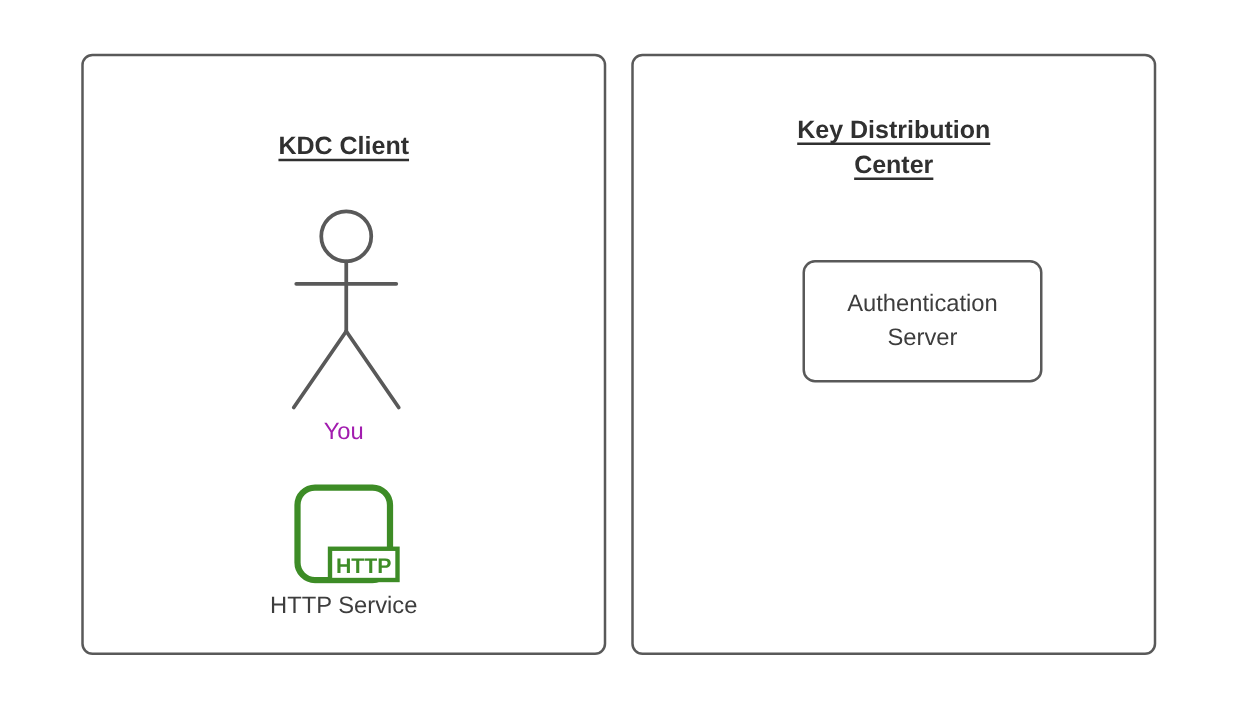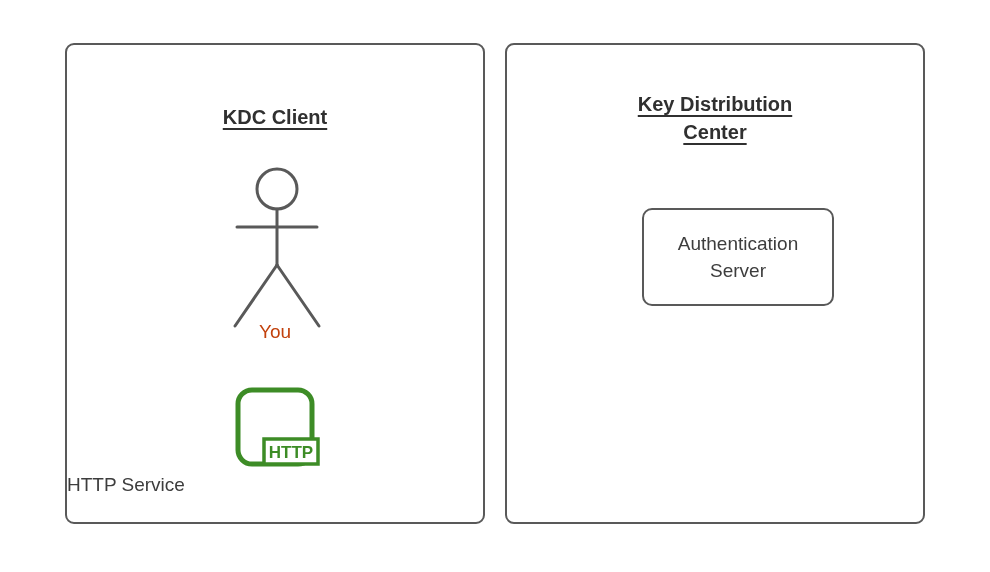--- a/index.html
+++ b/index.html
@@ -47,35 +47,36 @@
 
   .actor-svg {
     position: absolute;
     left: 160px;
     top: 120px;
   }
   .actor-label {
     position: absolute;
     left: 0;
     right: 0;
-    top: 276px;
+    top: 290px;
     text-align: center;
     font-size: 19px;
-    color: #c2410c;
+    color: #a21caf;
   }
   .http-svg {
     position: absolute;
     left: 168px;
     top: 342px;
   }
   .service-label {
     position: absolute;
     left: 0;
     right: 0;
     top: 429px;
+    text-align: center;
     font-size: 19px;
     color: #3d3d3d;
   }
 
   .server-box {
     position: absolute;
     left: 119px;
     width: 192px;
     border: 2px solid #595959;
     border-radius: 10px;

